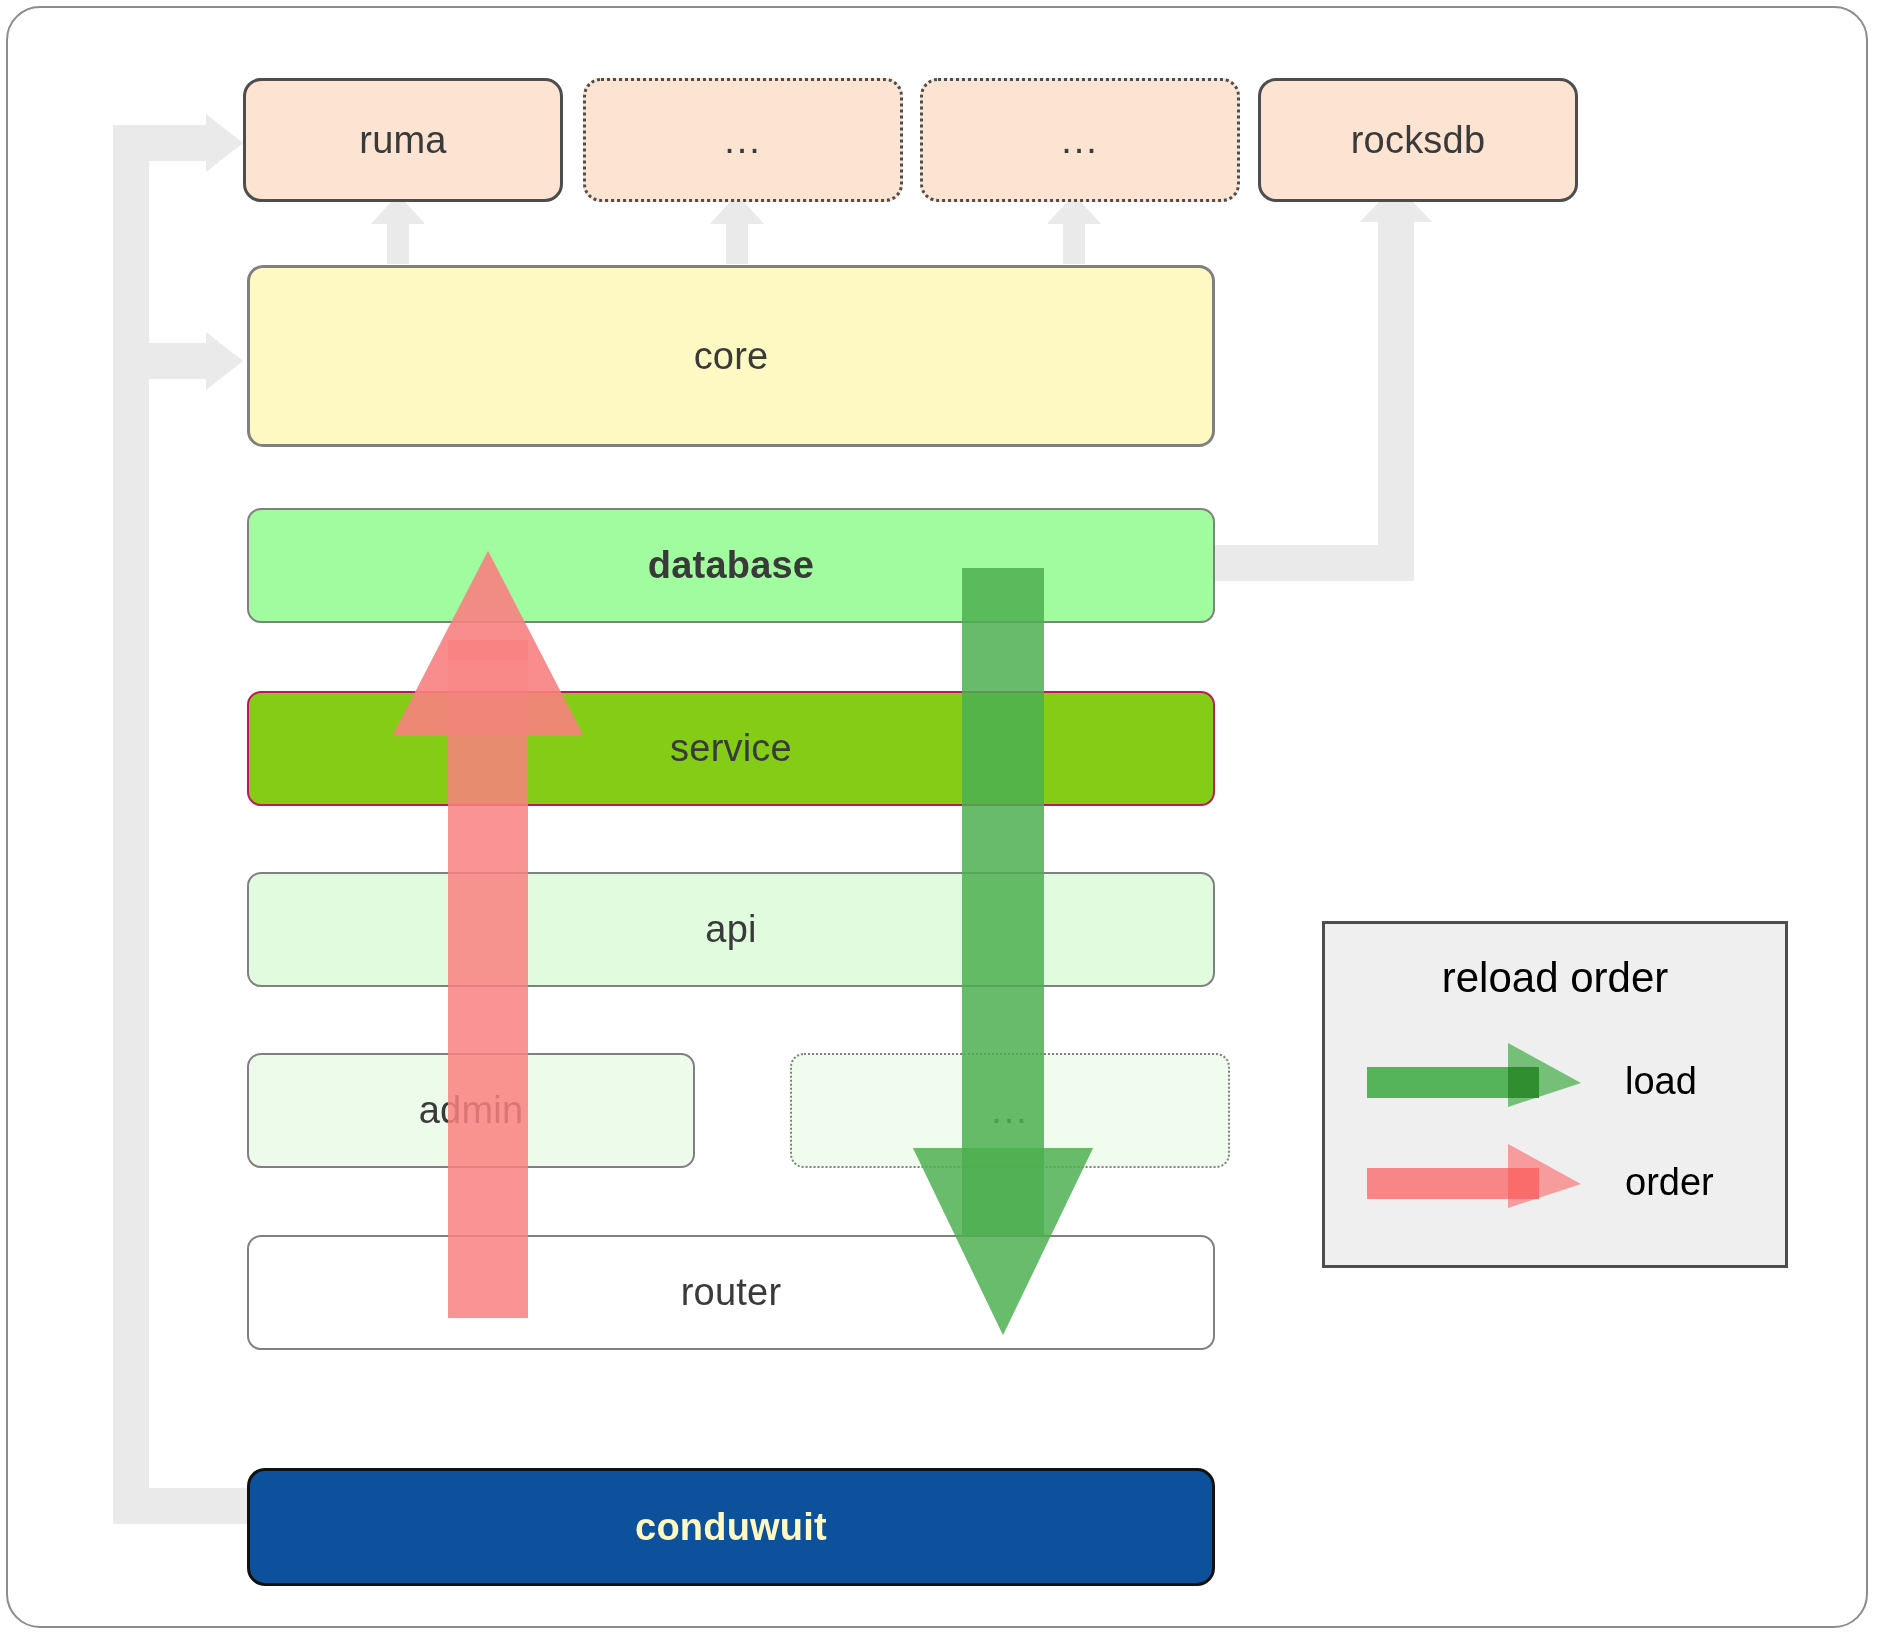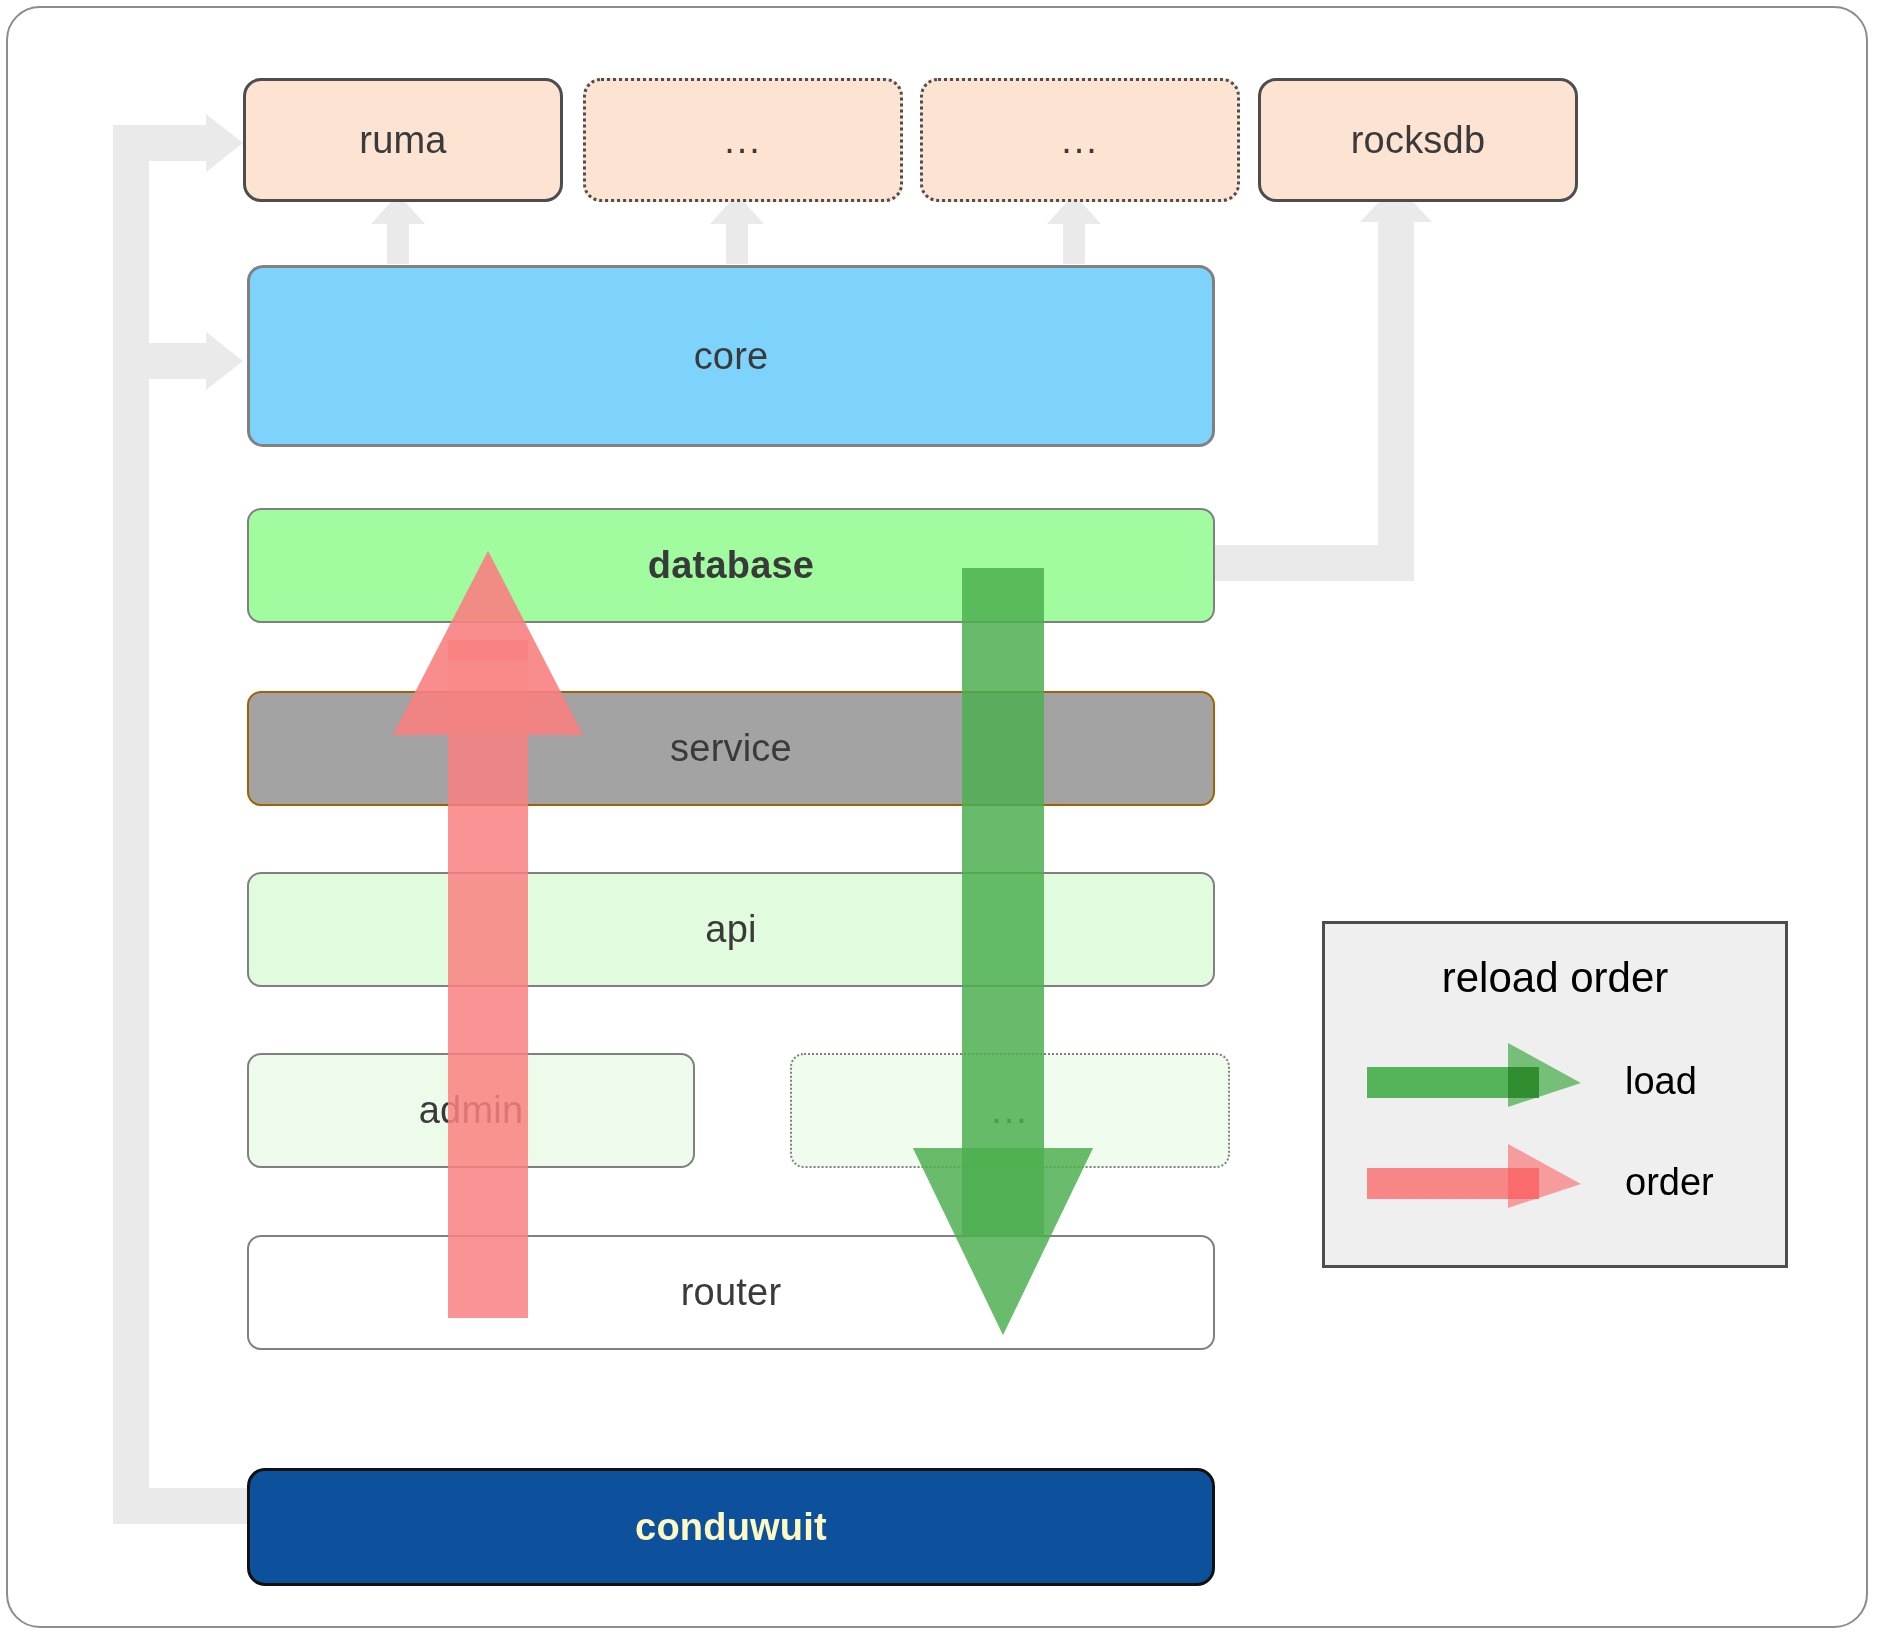--- a/index.html
+++ b/index.html
@@ -47,32 +47,32 @@
     background: #fce3d2;
     border: 3px solid #4d4d4d;
     border-radius: 18px;
   }
   .node.dep.dotted {
     border-style: dotted;
     border-width: 3px;
   }
 
   .node.core {
-    background: #7dd3fc;
+    background: #fef9c3;
     border: 3px solid #808080;
     border-radius: 16px;
   }
   .node.db {
     background: #a0fc9f;
     border: 2px solid #808080;
     font-weight: bold;
   }
   .node.svc {
-    background: #a3a3a3;
-    border: 2px solid #a16207;
+    background: #84cc16;
+    border: 2px solid #be185d;
     justify-content: center;
   }
   .node.api {
     background: #e0fbdd;
     border: 2px solid #808080;
   }
   .node.admin {
     background: #edfcea;
     border: 2px solid #808080;
   }

